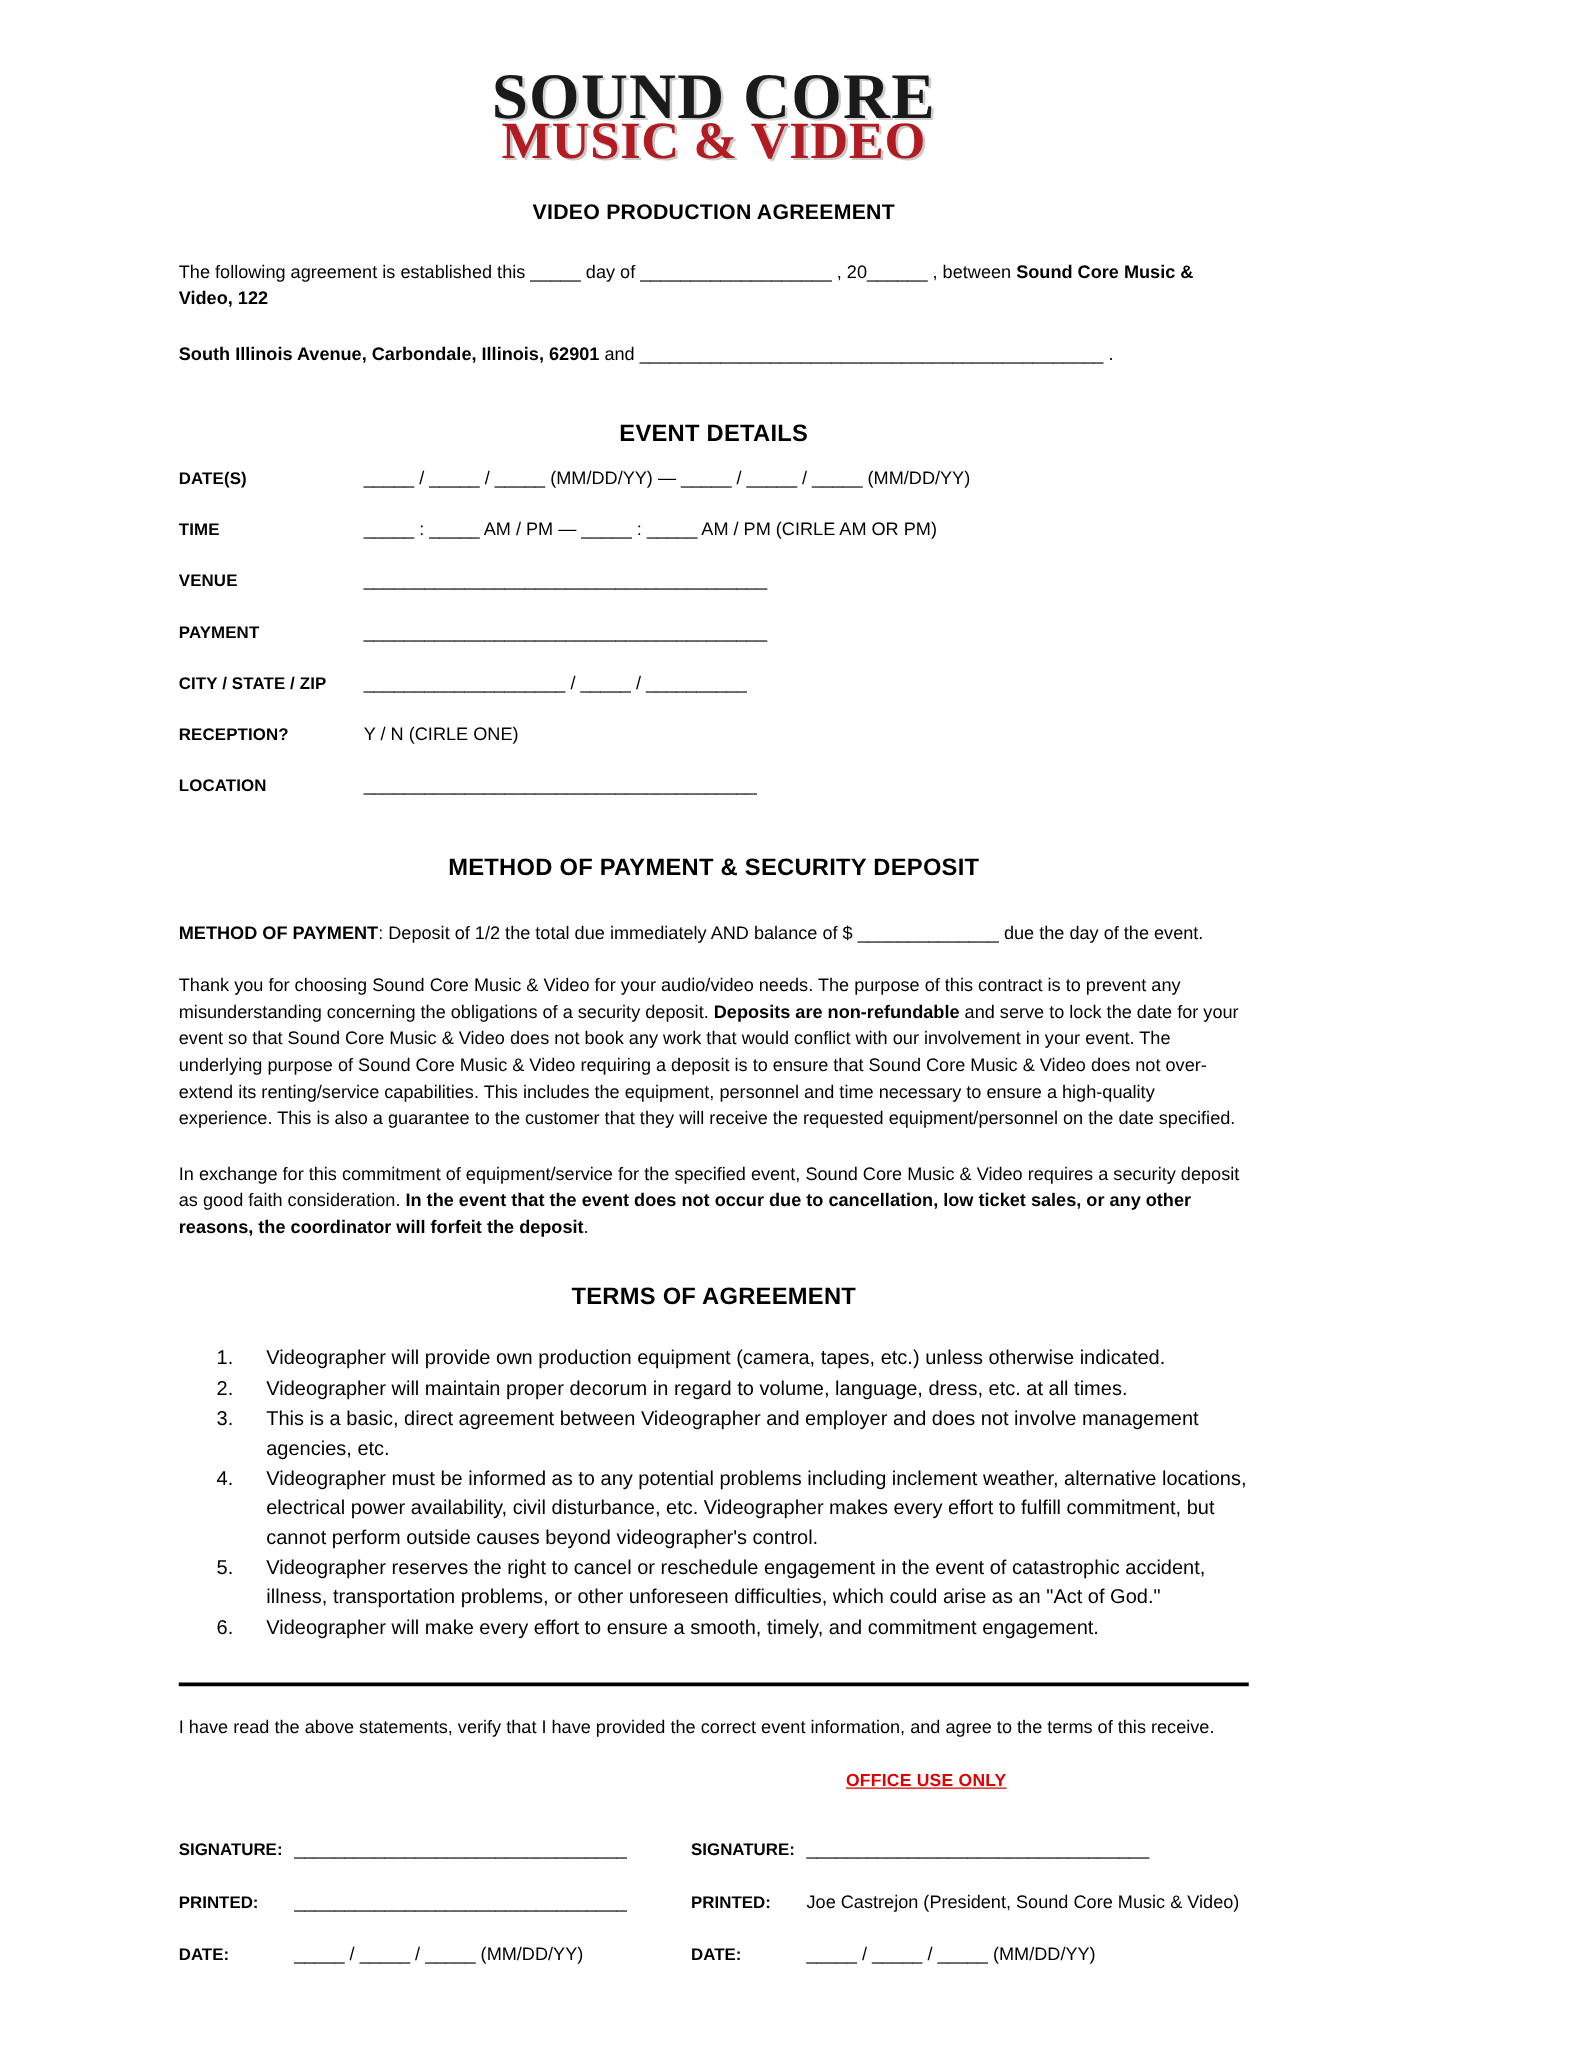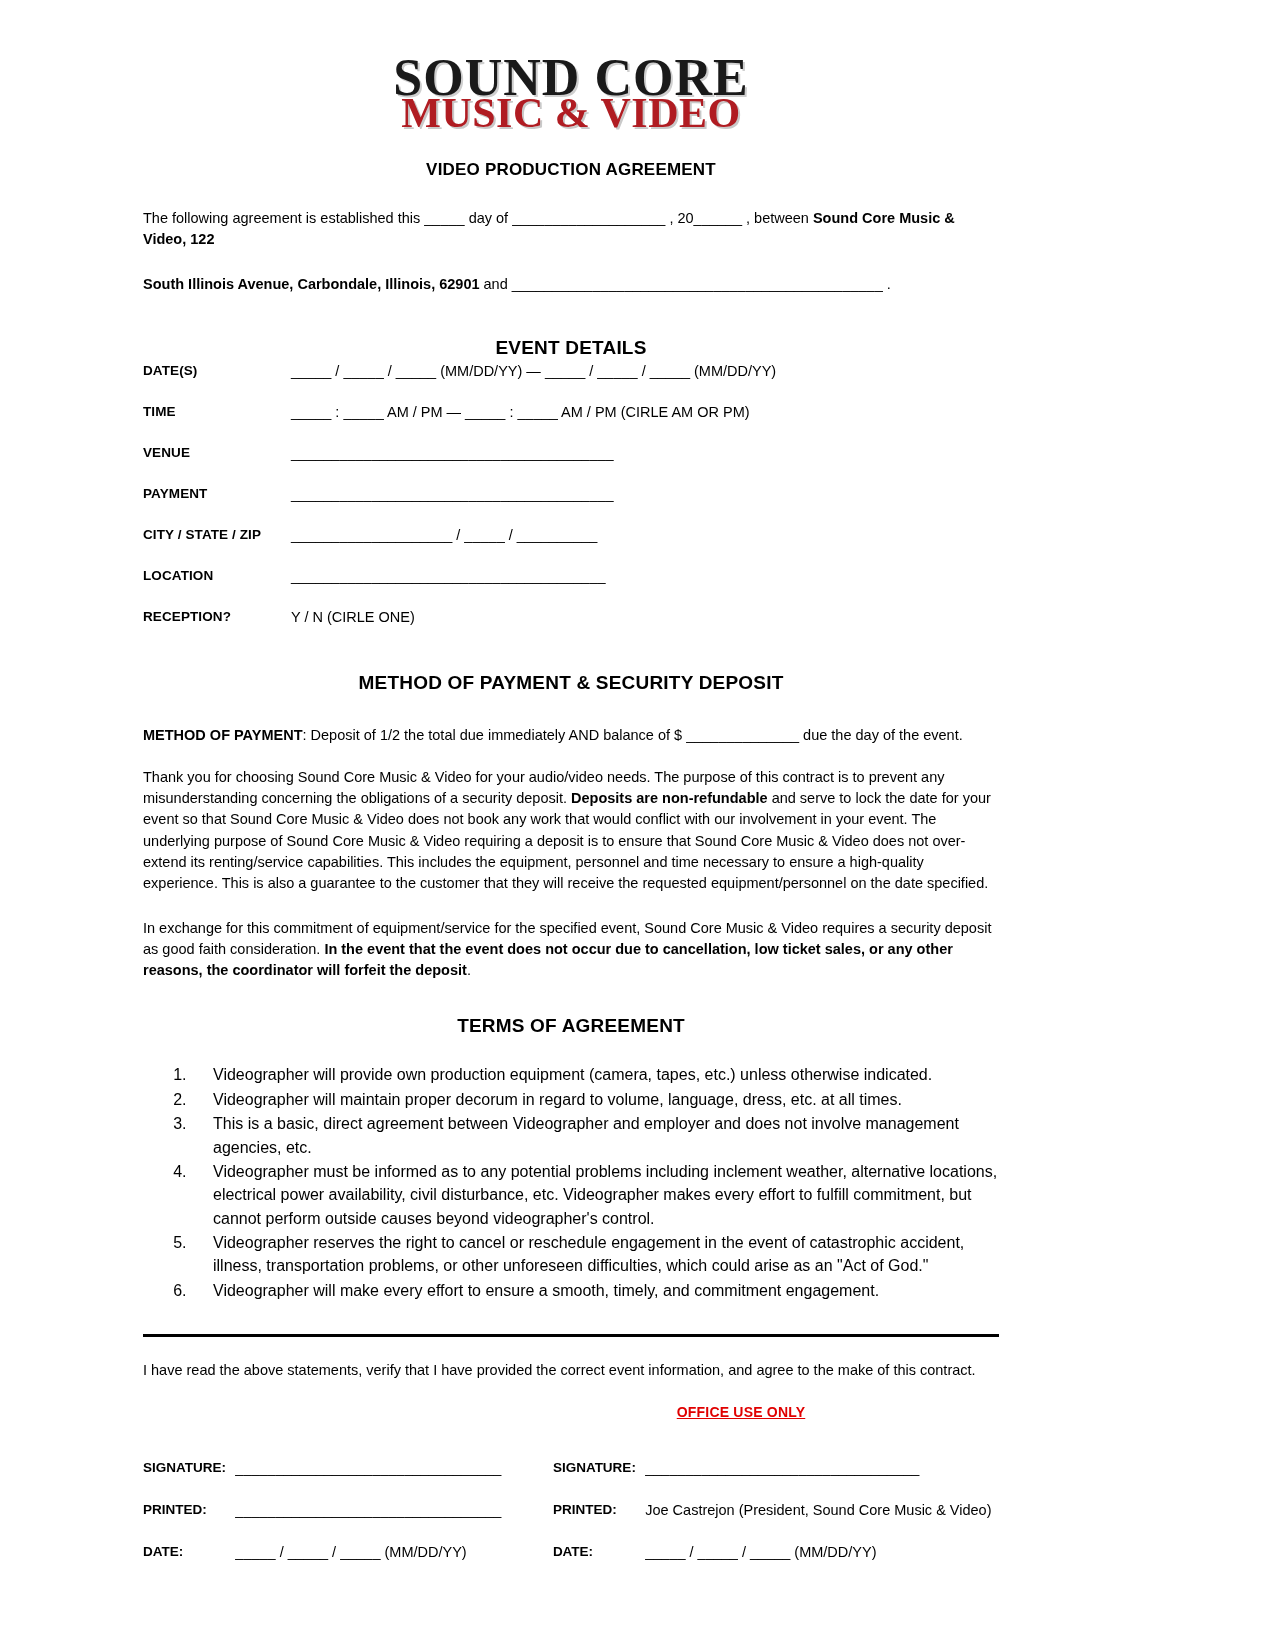--- a/index.html
+++ b/index.html
@@ -68,21 +68,21 @@
   
   .intro {
     font-size: 14.5px;
     line-height: 1.45;
     margin-top: 28px;
   }
   .intro .ln2 { margin-top: 24px; }
   .b { font-weight: bold; }
 
   .sec-event { margin-top: 42px; }
-  .sec-event h2 { margin-bottom: 4px; }
+  .sec-event h2 { margin-bottom: 16px; }
 
   table.fields {
     border-collapse: collapse;
     font-size: 14px;
   }
   table.fields td {
     padding: 0 0 25px 0;
     vertical-align: top;
     white-space: nowrap;
   }
@@ -204,26 +204,26 @@
       </tr>
       <tr>
         <td class="flabel">PAYMENT</td>
         <td class="fvalue">________________________________________</td>
       </tr>
       <tr>
         <td class="flabel">CITY / STATE / ZIP</td>
         <td class="fvalue">____________________ / _____ / __________</td>
       </tr>
       <tr>
+        <td class="flabel">RECEPTION?</td>
+        <td class="fvalue">Y / N (CIRLE ONE)</td>
+      </tr>
+      <tr>
         <td class="flabel">LOCATION</td>
         <td class="fvalue">_______________________________________</td>
-      </tr>
-      <tr>
-        <td class="flabel">RECEPTION?</td>
-        <td class="fvalue">Y / N (CIRLE ONE)</td>
       </tr>
     </tbody>
       </table>
   </div>
 
   <div class="sec-pay">
     <h2 class="section-title">METHOD OF PAYMENT &amp; SECURITY DEPOSIT</h2>
     <div class="pay-line"><span class="b">METHOD OF PAYMENT</span><span>: Deposit of 1/2  the total due immediately AND balance of $ ______________ due the day of the event.</span></div>
 
     <p class="para"><span>Thank you for choosing Sound Core Music &amp; Video for your audio/video needs.  The purpose of this contract is to prevent any misunderstanding concerning the obligations of a security deposit.  </span><span class="b">Deposits are non-refundable</span><span> and serve to lock the date for your event so that Sound Core Music &amp; Video does not book any work that would conflict with our involvement in your event.  The underlying purpose of Sound Core Music &amp; Video requiring a deposit is to ensure that Sound Core Music &amp; Video does not over-extend its renting/service capabilities.  This includes the equipment, personnel and time necessary to ensure a high-quality experience.  This is also a guarantee to the customer that they will receive the requested equipment/personnel on the date specified.</span></p>
@@ -238,21 +238,21 @@
       <li>Videographer will maintain proper decorum in regard to volume, language, dress, etc. at all times.</li>
       <li>This is a basic, direct agreement between Videographer and employer and does not involve management agencies, etc.</li>
       <li>Videographer must be informed as to any potential problems including inclement weather, alternative locations, electrical power availability, civil disturbance, etc.  Videographer makes every effort to fulfill commitment, but cannot perform outside causes beyond videographer's control.</li>
       <li>Videographer reserves the right to cancel or reschedule engagement in the event of catastrophic accident, illness, transportation problems, or other unforeseen difficulties, which could arise as an "Act of God."</li>
       <li>Videographer will make every effort to ensure a smooth, timely, and commitment engagement.</li>
     </ol>
   </div>
 
   <hr class="rule">
 
-  <div class="ack">I have read the above statements, verify that I have provided the correct event information, and agree to the make of this contract.</div>
+  <div class="ack">I have read the above statements, verify that I have provided the correct event information, and agree to the terms of this receive.</div>
 
   <div class="office-only">OFFICE USE ONLY</div>
 
   <table class="sigs">
     <tbody>
         <tr>
       <td class="siglabel">SIGNATURE:</td>
       <td class="sigval">_________________________________</td>
       <td class="siglabel">SIGNATURE:</td>
       <td class="sigval">__________________________________</td>

